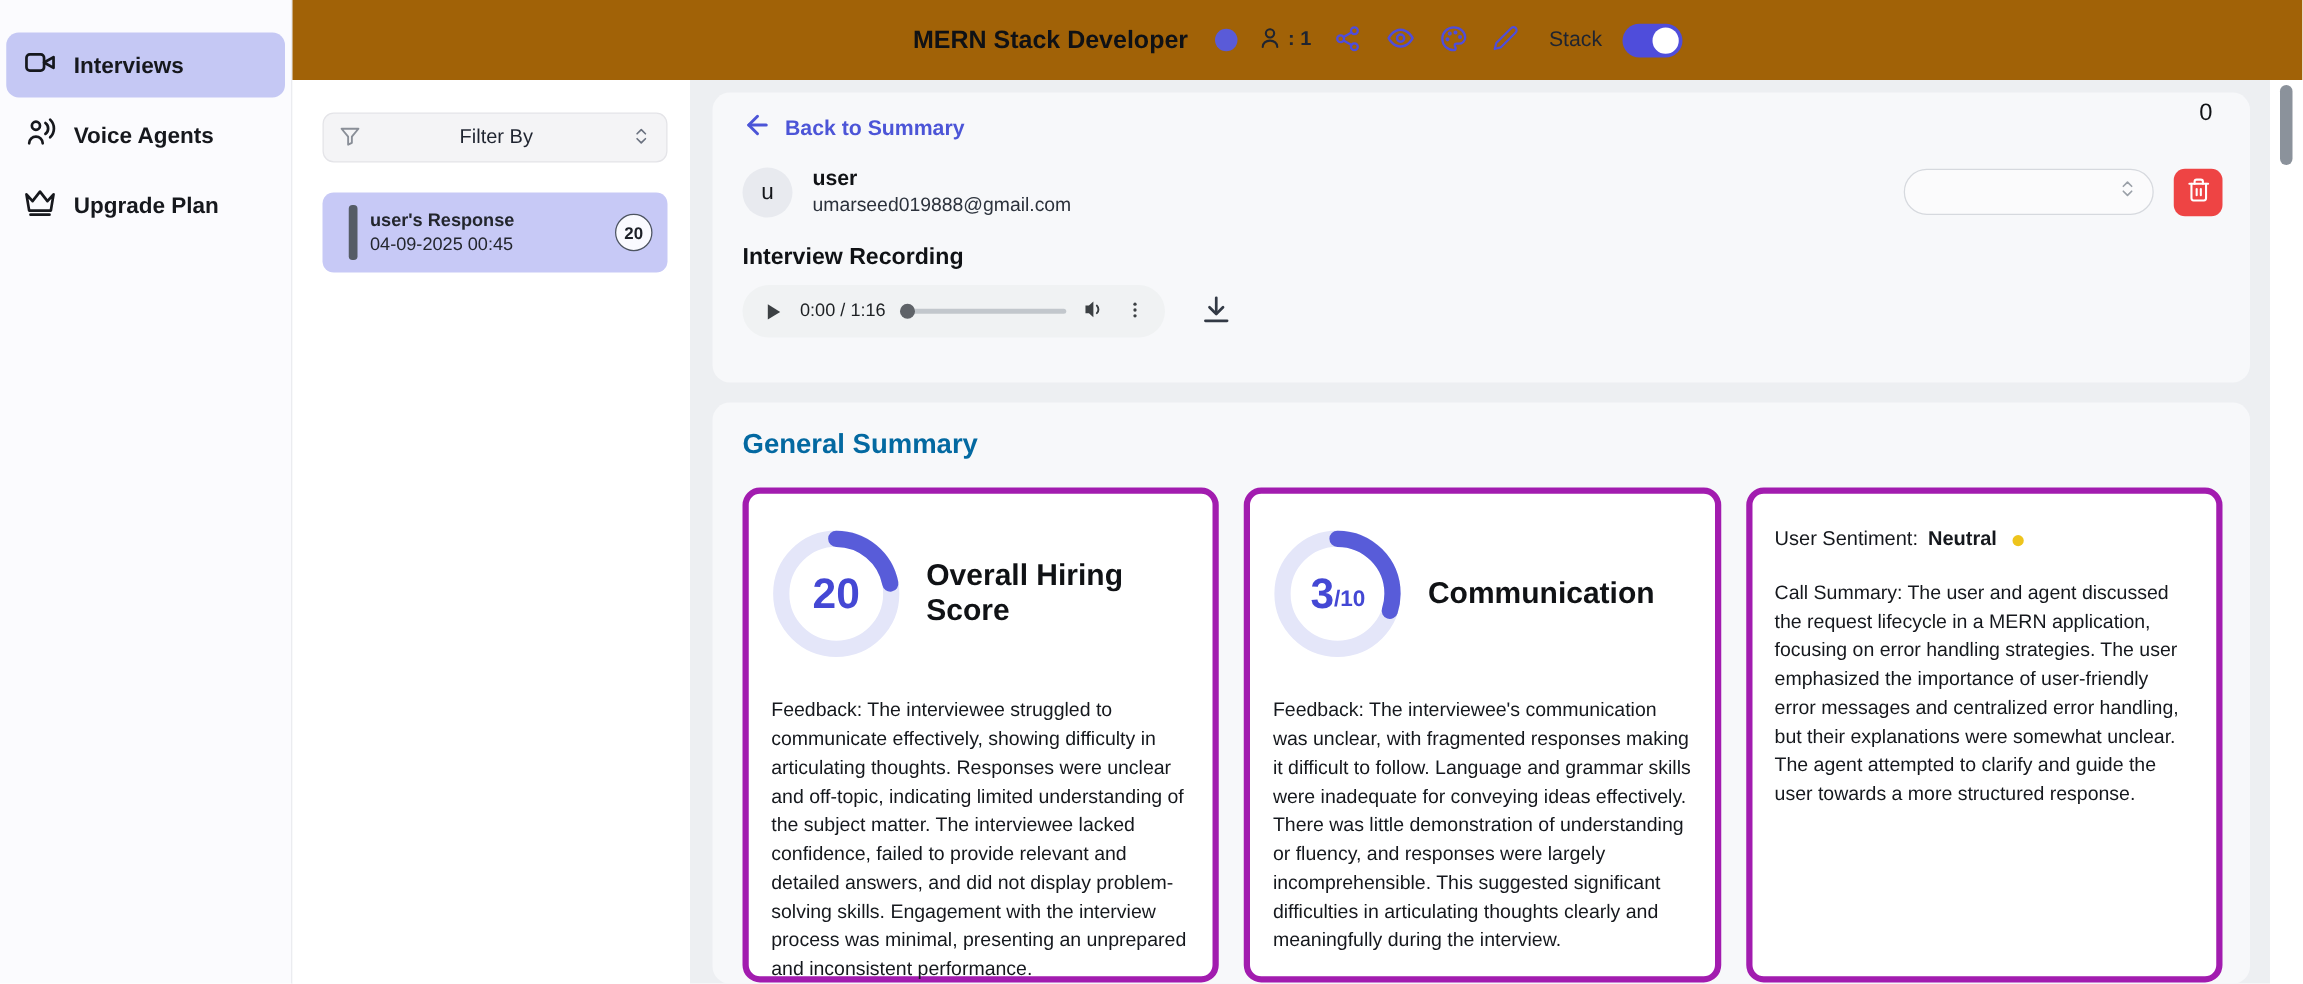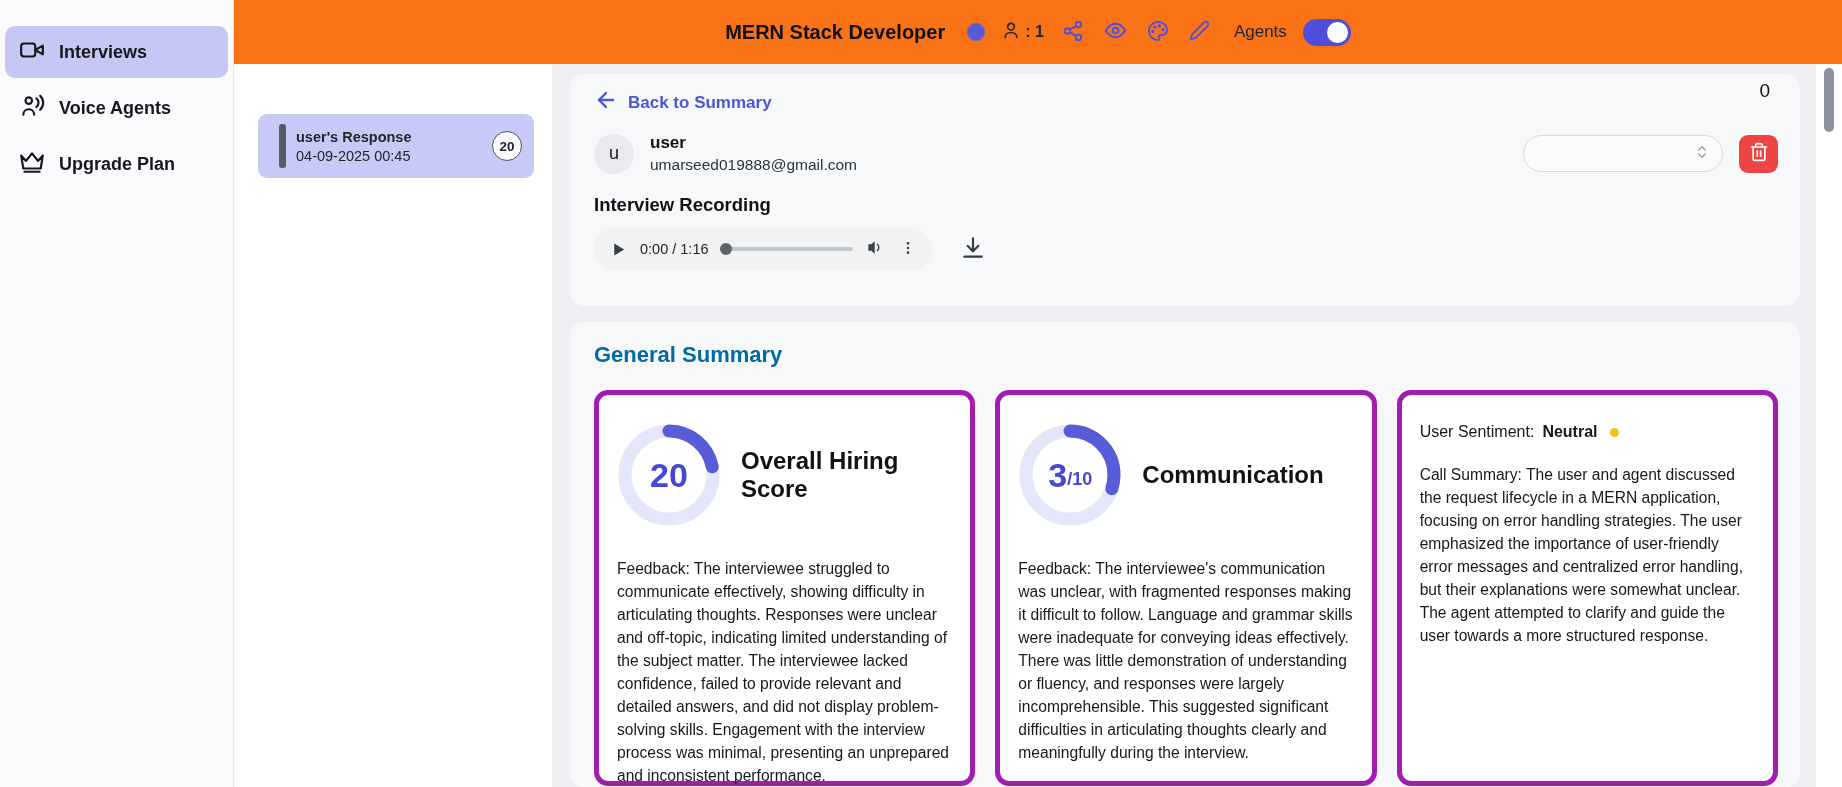--- a/index.html
+++ b/index.html
@@ -10,21 +10,21 @@
   
   .sidebar { width:234px; background:#fbfbfe; border-right:1px solid #e6e7eb; padding-top:22px; flex-shrink:0; }
   .side-item { display:flex; align-items:center; gap:14px; height:52px; margin:4px 5px; padding:0 14px; border-radius:10px; font-size:18px; font-weight:700; color:#16181d; cursor:pointer; }
   .side-item.selected { background:#c5c8f4; }
   .side-item svg { flex-shrink:0; }
 
   
   .right { flex:1; display:flex; flex-direction:column; min-width:0; }
 
   
-  .topbar { height:64px; background:#f97316; display:flex; align-items:center; justify-content:center; gap:16px; flex-shrink:0; }
+  .topbar { height:64px; background:#a16207; display:flex; align-items:center; justify-content:center; gap:16px; flex-shrink:0; }
   .topbar-title { font-size:20px; font-weight:700; color:#0f1115; margin-right:6px; }
   .status-dot { width:18px; height:18px; border-radius:50%; background:#5a5bd8; }
   .person-count { display:flex; align-items:center; gap:4px; font-size:16px; font-weight:600; color:#1f2430; }
   .icon-btn { background:none; border:none; cursor:pointer; display:flex; align-items:center; justify-content:center; padding:2px; }
   .active-label { font-size:17px; color:#1f2430; margin-left:6px; }
   .toggle { width:48px; height:27px; border-radius:14px; background:#4f4ddb; position:relative; cursor:pointer; border:none; }
   .toggle .knob { position:absolute; top:3px; right:3px; width:21px; height:21px; border-radius:50%; background:#ffffff; }
 
   
   .content { flex:1; display:flex; min-height:0; }
@@ -166,29 +166,43 @@
             </svg>
         </span>
       </button>
       <button class="icon-btn">
         <span>
           <svg width="21" height="21" viewBox="0 0 24 24" fill="none" stroke="#4f4ddb" stroke-width="2" stroke-linecap="round" stroke-linejoin="round">
               <path d="M17 3a2.85 2.83 0 1 1 4 4L7.5 20.5 2 22l1.5-5.5L17 3Z"></path>
             </svg>
         </span>
       </button>
-      <span class="active-label">Agents</span>
+      <span class="active-label">Stack</span>
       <button class="toggle">
           <span class="knob"></span>
         </button>
     </header>
 
     <div class="content">
 
       <aside class="list-panel">
+        <button class="filter-btn">
+          <span>
+            <svg width="18" height="18" viewBox="0 0 24 24" fill="none" stroke="#8a8f98" stroke-width="2" stroke-linecap="round" stroke-linejoin="round">
+                <path d="M3 4h18l-7 8.5V19l-4 2v-8.5L3 4Z"></path>
+              </svg>
+          </span>
+          <span class="flabel">Filter By</span>
+          <span>
+            <svg width="16" height="16" viewBox="0 0 24 24" fill="none" stroke="#6b7280" stroke-width="2" stroke-linecap="round" stroke-linejoin="round">
+                <path d="m7 9 5-5 5 5"></path>
+                <path d="m7 15 5 5 5-5"></path>
+              </svg>
+          </span>
+        </button>
 
         <div class="response-item">
           <span class="drag-handle"></span>
           <span class="resp-text">
             <div class="resp-title">user's Response</div>
             <div class="resp-date">04-09-2025 00:45</div>
           </span>
           <span class="resp-badge">20</span>
         </div>
       </aside>

